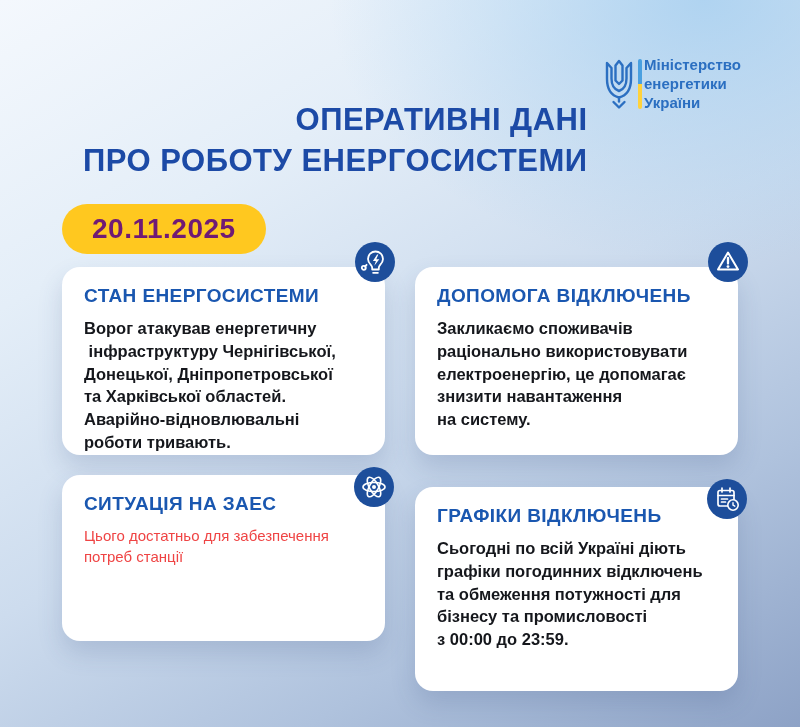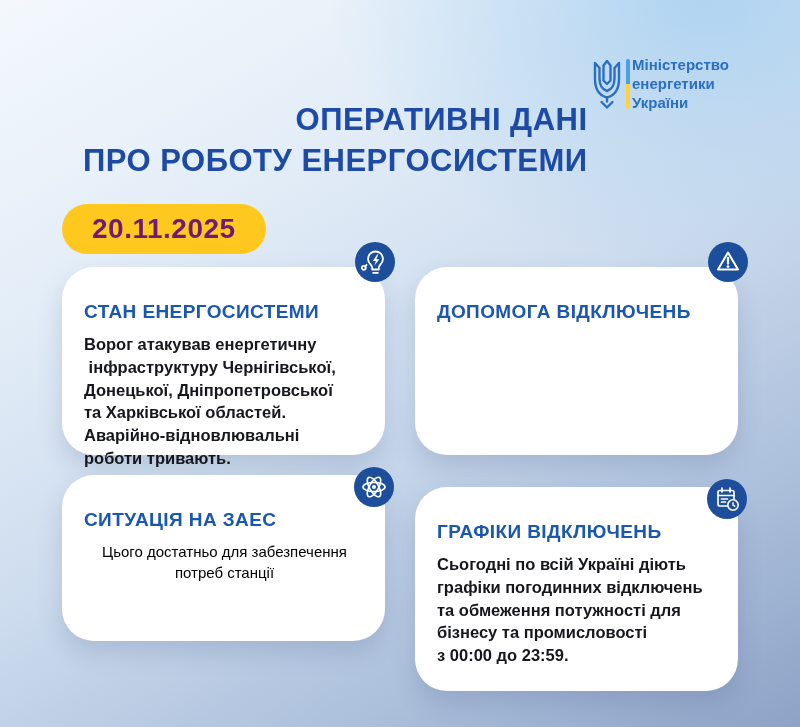--- a/index.html
+++ b/index.html
@@ -7,21 +7,21 @@
     position:relative;
     width:800px;height:727px;
     overflow:hidden;
     font-family:"Liberation Sans","DejaVu Sans",sans-serif;
     background:
       radial-gradient(90% 70% at 88% 0%, rgba(168,208,240,.85) 0%, rgba(168,208,240,0) 52%),
       linear-gradient(150deg,#f4f8fd 0%, #e4eef8 26%, #cddcee 52%, #afc2dd 76%, #8da2c6 100%);
   }
 
   
-  .logo{position:absolute;top:56px;right:71px;display:flex;align-items:center;gap:2px;}
+  .logo{position:absolute;top:56px;right:59px;display:flex;align-items:center;gap:2px;}
   .trident{display:flex;}
   .logo-bar{width:4px;height:50px;border-radius:2px;overflow:hidden;display:flex;flex-direction:column;flex:0 0 auto;}
   .bar-blue{flex:1;background:#4aa0e0;}
   .bar-yellow{flex:1;background:#ffd23c;}
   .logo-text{color:#2b6fc1;font-weight:700;font-size:15px;line-height:1.25;white-space:pre-line;}
 
   
   .title{
     position:absolute;left:83px;top:100px;margin:0;
     color:#1c4aa6;font-size:31px;font-weight:800;
@@ -30,35 +30,35 @@
 
   .date-badge{
     position:absolute;left:62px;top:204px;
     background:#ffc81f;color:#701a75;
     font-weight:800;font-size:28px;letter-spacing:.5px;
     padding:9px 30px;border-radius:30px;
   }
 
   
   .card{
-    position:absolute;background:#ffffff;border-radius:32px;
+    position:absolute;background:#ffffff;border-radius:18px;
     box-shadow:0 12px 24px rgba(57,78,125,.18);
-    padding:34px 20px 0 22px;box-sizing:border-box;
+    padding:18px 20px 0 22px;box-sizing:border-box;
   }
   .card1{left:62px;top:267px;width:323px;height:188px;}
   .card2{left:415px;top:267px;width:323px;height:188px;}
   .card3{left:62px;top:475px;width:323px;height:166px;}
   .card4{left:415px;top:487px;width:323px;height:204px;}
   .card-icon{position:absolute;width:40px;height:40px;}
   .card1 .card-icon,.card2 .card-icon{top:-25px;right:-10px;}
   .card3 .card-icon,.card4 .card-icon{top:-8px;right:-9px;}
 
   .card-title{margin:0 0 10px;color:#1a57b0;font-size:19px;font-weight:800;letter-spacing:.4px;}
   .card-body{margin:0;white-space:pre-wrap;color:#15171c;font-weight:700;font-size:16.5px;line-height:1.38;}
-  .card-note{margin:7px 0 0;white-space:pre-wrap;color:#000000;font-weight:400;font-size:15px;line-height:1.4;text-align:center;}
+  .card-note{margin:7px 0 0;white-space:pre-wrap;color:#ef4444;font-weight:400;font-size:15px;line-height:1.4;}
 </style>
 </head>
 <body>
 
 <div class="poster">
 
   <header class="logo">
     <span class="trident">
       <svg width="34" height="52" viewBox="0 0 34 50" aria-hidden="true">
         <g stroke="#2b6fc1" stroke-width="2.4" fill="none" stroke-linecap="round" stroke-linejoin="round">
@@ -107,20 +107,25 @@
   <section class="card card2">
     <span class="card-icon">
       <svg width="40" height="40" viewBox="0 0 40 40" aria-hidden="true">
         <circle cx="20" cy="20" r="20" fill="#1d4e9b"></circle>
         <path d="M20 10.5 L30 27.5 H10 Z" stroke="#fff" stroke-width="2" fill="none" stroke-linecap="round" stroke-linejoin="round"></path>
         <path d="M20 16 v5.5" stroke="#fff" stroke-width="2.3" stroke-linecap="round"></path>
         <circle cx="20" cy="24.6" r="1.4" fill="#fff"></circle>
       </svg>
     </span>
     <h2 class="card-title">ДОПОМОГА ВІДКЛЮЧЕНЬ</h2>
+    <p class="card-body">Закликаємо споживачів
+раціонально використовувати
+електроенергію, це допомагає
+знизити навантаження
+на систему.</p>
   </section>
 
   <section class="card card3">
     <span class="card-icon">
       <svg width="40" height="40" viewBox="0 0 40 40" aria-hidden="true">
         <circle cx="20" cy="20" r="20" fill="#1d4e9b"></circle>
         <g stroke="#fff" stroke-width="1.6" fill="none">
           <ellipse cx="20" cy="20" rx="11" ry="4.5"></ellipse>
           <ellipse cx="20" cy="20" rx="11" ry="4.5" transform="rotate(60 20 20)"></ellipse>
           <ellipse cx="20" cy="20" rx="11" ry="4.5" transform="rotate(120 20 20)"></ellipse>

